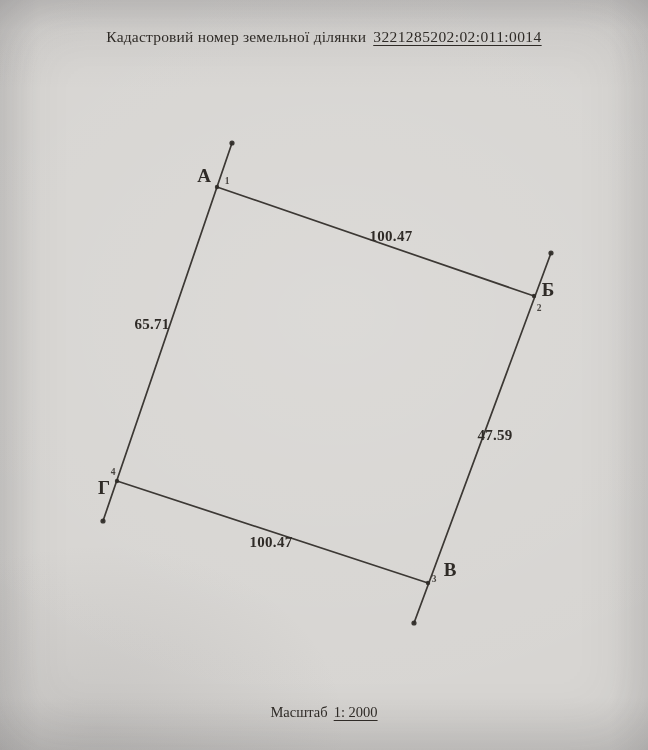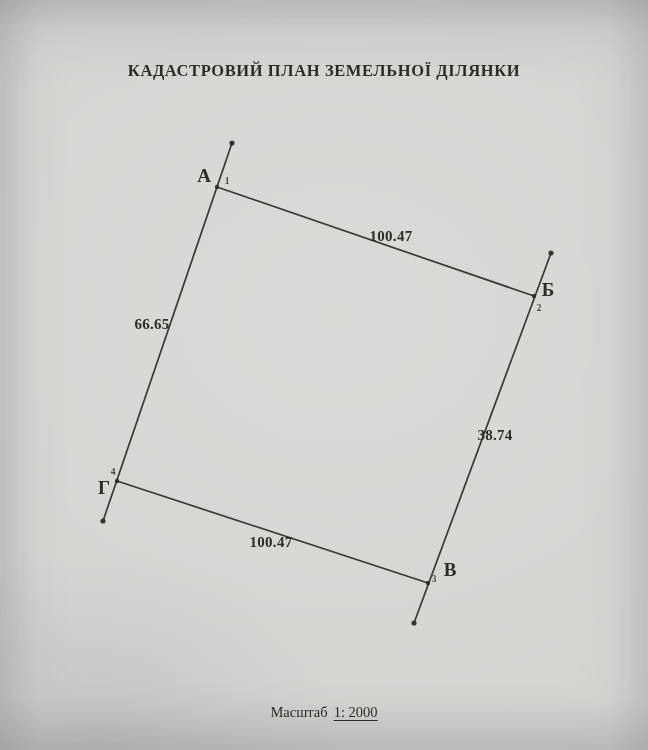--- a/index.html
+++ b/index.html
@@ -89,22 +89,24 @@
     margin-left: 6px;
     text-decoration: underline;
     text-underline-offset: 3px;
   }
 </style>
 </head>
 <body>
 
 <div class="paper">
 
+  <div class="header-line">
+    <span>Кадастровий номер земельної ділянки</span><span class="num">3221285202:02:011:0014</span>
+  </div>
 
-  <div class="doc-title">КАДАСТРОВИЙ ПЛАН ЗЕМЕЛЬНОЇ ДІЛЯНКИ</div>
 
   <svg class="plan-svg" viewBox="0 0 648 750" aria-hidden="true">
 
     <line x1="232" y1="143" x2="103" y2="521"></line>
 
     <line x1="551" y1="253" x2="414" y2="623"></line>
 
     <line x1="217" y1="187" x2="534" y2="296"></line>
 
     <line x1="117" y1="481" x2="428" y2="583"></line>
@@ -124,21 +126,21 @@
   <span class="vletter" style="left:548px; top:290px;">Б</span>
   <span class="vletter" style="left:450px; top:570px;">В</span>
   <span class="vletter" style="left:104px; top:488px;">Г</span>
 
   <span class="vnum" style="left:227px; top:181px;">1</span>
   <span class="vnum" style="left:539px; top:308px;">2</span>
   <span class="vnum" style="left:434px; top:579px;">3</span>
   <span class="vnum" style="left:113px; top:472px;">4</span>
 
   <span class="side-label" style="left:391px; top:236px;">100.47</span>
-  <span class="side-label" style="left:495px; top:435px;">38.74</span>
+  <span class="side-label" style="left:495px; top:435px;">47.59</span>
   <span class="side-label" style="left:271px; top:542px;">100.47</span>
-  <span class="side-label" style="left:152px; top:324px;">66.65</span>
+  <span class="side-label" style="left:152px; top:324px;">65.71</span>
 
   <div class="footer-line">
     <span>Масштаб</span><span class="scale-val">1: 2000</span>
   </div>
 
 </div>
 
 </body></html>

